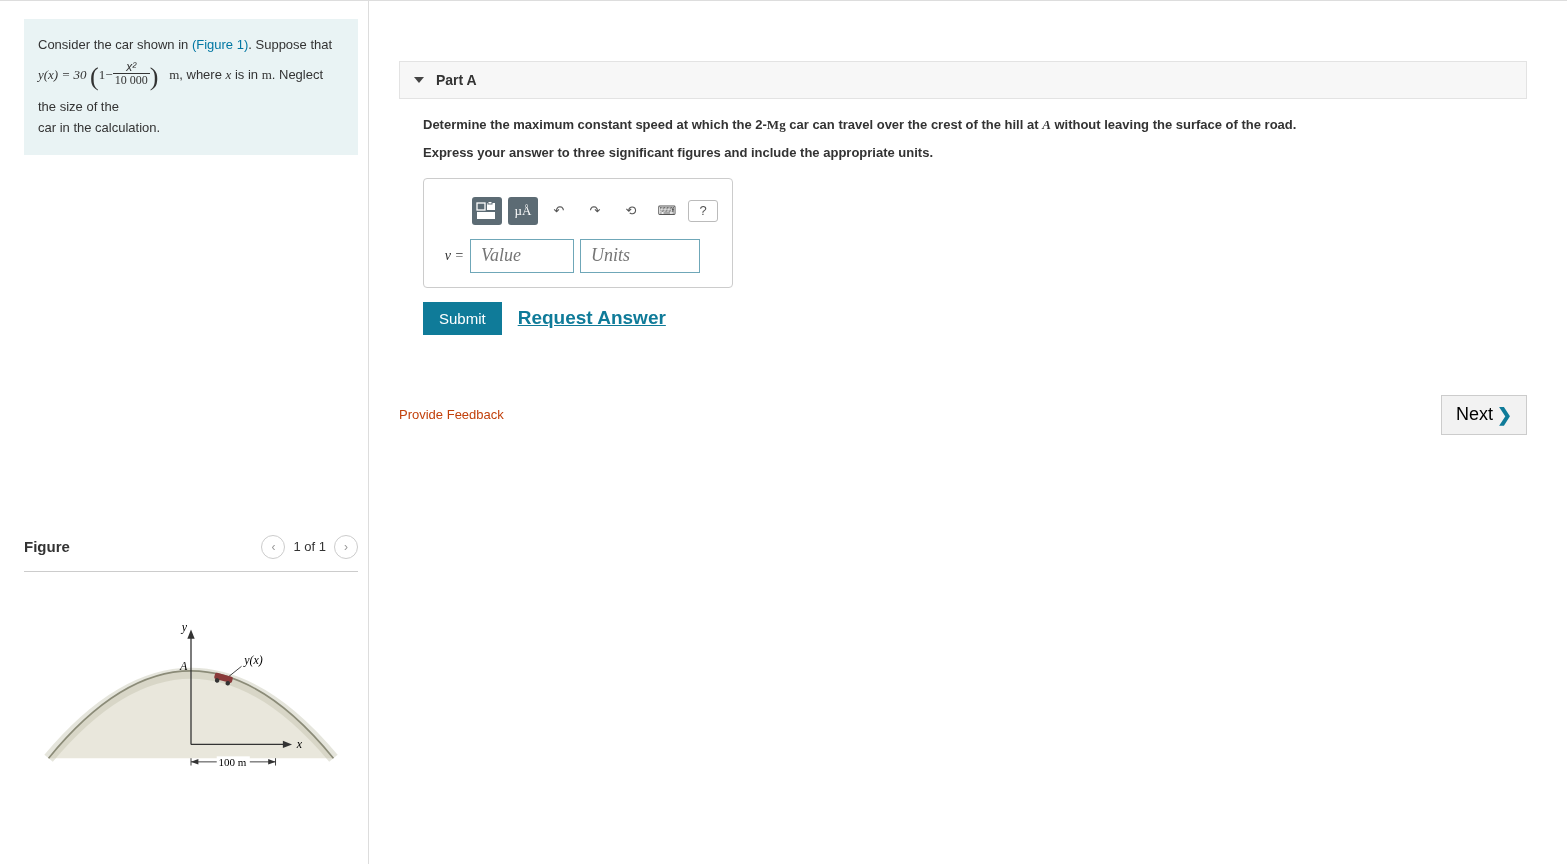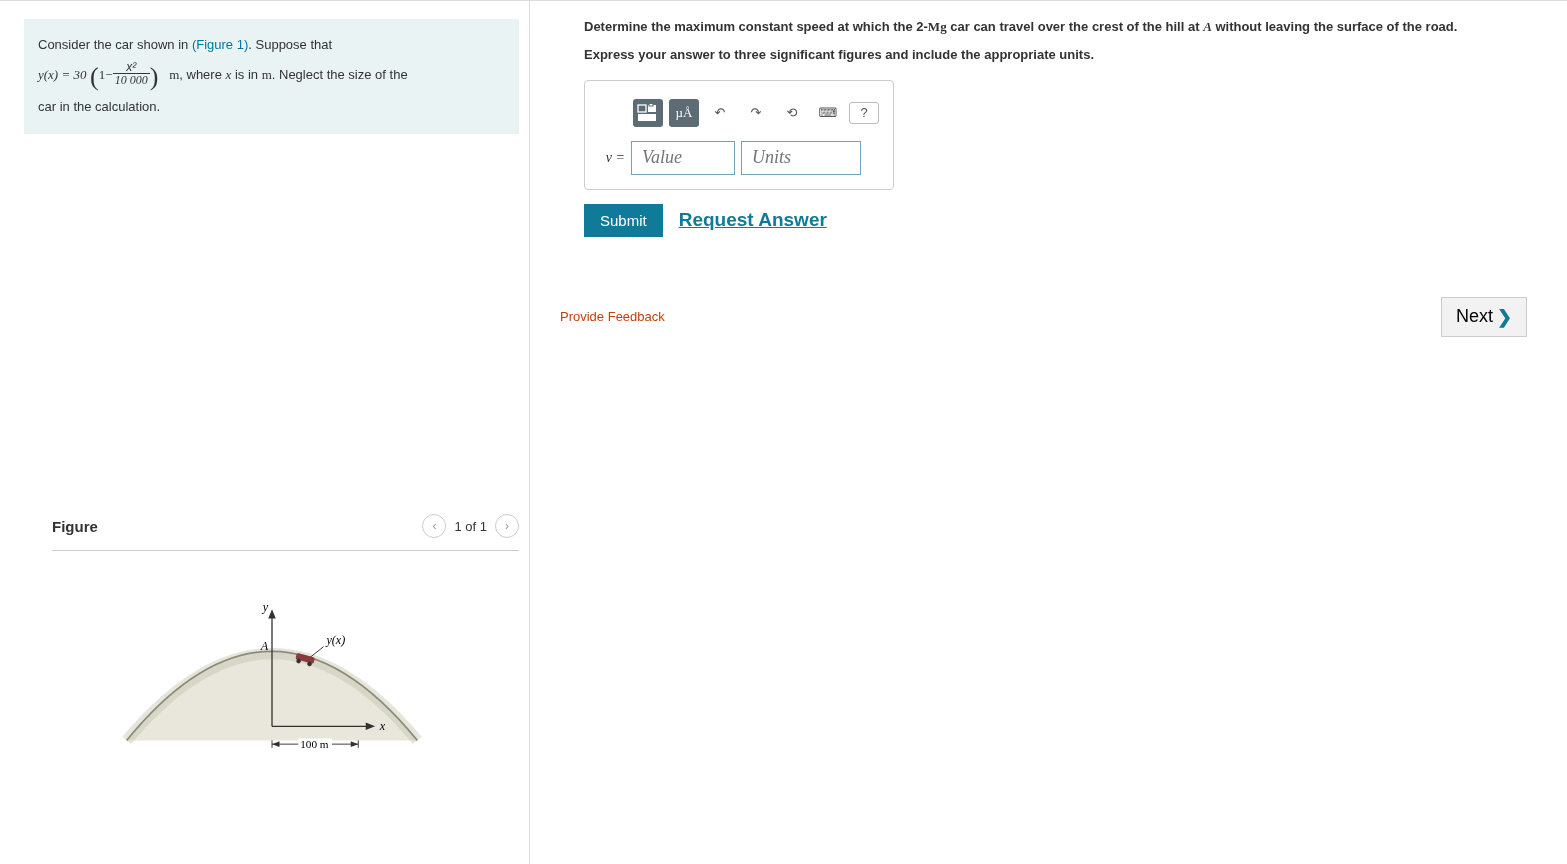--- a/index.html
+++ b/index.html
@@ -10,21 +10,21 @@
     color: #333;
     background: #fff;
   }
   .container {
     display: flex;
     width: 100%;
     min-height: 864px;
     border-top: 1px solid #ddd;
   }
   .left-pane {
-    width: 530px;
+    width: 369px;
     border-right: 1px solid #ddd;
     padding: 0;
   }
   .problem-box {
     background: #e9f3f4;
     padding: 16px 14px;
     margin: 18px 10px 0 24px;
     line-height: 1.6;
   }
   .problem-box .fig-link { color: #0077a3; cursor: pointer; }
@@ -33,35 +33,34 @@
     display: inline-block;
     vertical-align: middle;
     text-align: center;
     font-style: italic;
     font-size: 12px;
     line-height: 1;
     position: relative;
     top: -2px;
   }
   .frac .num { display: block; border-bottom: 1px solid #333; padding: 0 2px; }
-  .frac .den { display: block; padding: 0 2px; font-style: italic; }
+  .frac .den { display: block; padding: 0 2px; }
   .big-paren { font-size: 26px; vertical-align: -6px; font-family: "Times New Roman", serif; font-style: normal;}
   .rm { font-style: normal; font-family: "Times New Roman", serif;}
 
   .figure-section {
     margin: 380px 10px 0 24px;
     padding-top: 0;
   }
   .figure-header {
     display: flex;
     justify-content: space-between;
     align-items: center;
     border-bottom: 1px solid #ccc;
     padding-bottom: 12px;
-    margin-left: 28px;
   }
   .figure-header h3 { margin: 0; font-size: 15px; font-weight: bold; }
   .fig-nav { display: flex; align-items: center; gap: 8px; }
   .nav-btn {
     width: 24px; height: 24px; border: 1px solid #ccc; border-radius: 50%;
     background: #fff; display: flex; align-items: center; justify-content: center;
     color: #999; font-size: 12px; cursor: pointer;
   }
   .figure-image { padding: 30px 20px; text-align: center; }
   .figure-image svg { max-width: 300px; }
@@ -225,20 +224,24 @@
           <polygon points="160,174 168,171 168,177" fill="#333"></polygon>
           <polygon points="252,174 244,171 244,177" fill="#333"></polygon>
           <rect x="188" y="168" width="36" height="12" fill="#fff"></rect>
           <text x="190" y="178" font-family="Times New Roman" font-size="12">100 m</text>
         </svg>
       </div>
     </div>
   </div>
 
   <div class="right-pane">
+    <div class="part-header">
+      <span class="caret-down"></span>
+      <strong>Part A</strong>
+    </div>
 
     <div class="question-body">
       <div class="statement">
         <span>Determine the maximum constant speed at which the 2-</span><span class="serif" style="font-style:normal;">Mg</span><span> car can travel over the crest of the hill at </span><span class="eq">A</span><span> without leaving the surface of the road.</span>
       </div>
       <div class="instruction">Express your answer to three significant figures and include the appropriate units.</div>
 
       <div class="answer-widget">
         <div class="toolbar">
           <div class="tool dark">

